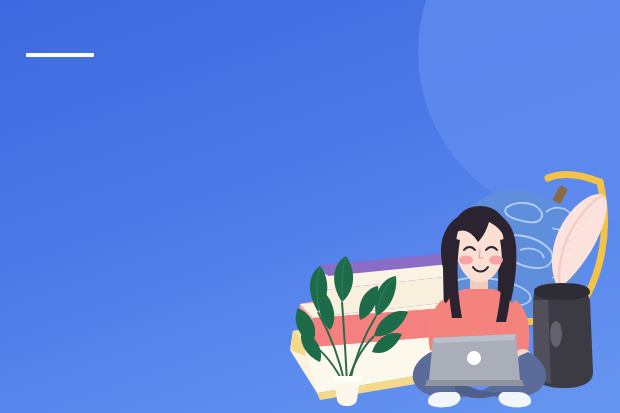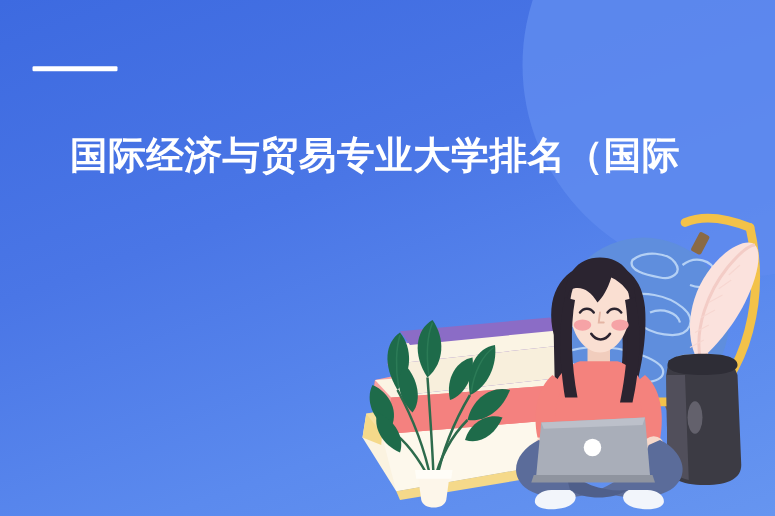--- a/index.html
+++ b/index.html
@@ -62,21 +62,20 @@
 </style>
 </head>
 <body>
 
 <div id="stage">
 
   <div id="bg-circle"></div>
 
   <div id="rule"></div>
 
-  <div id="title">国际经济与贸易专业大学排名（国际</div>
 
   <div id="illustration">
     <svg width="620" height="413" viewBox="0 0 620 413" xmlns="http://www.w3.org/2000/svg">
 
       <g>
 
         <path d="M600 182 C 612 235, 600 300, 556 330" fill="none" stroke="#f3c249" stroke-width="7" stroke-linecap="round"></path>
         <path d="M600 182 C 580 174, 562 172, 548 178" fill="none" stroke="#f3c249" stroke-width="7" stroke-linecap="round"></path>
 
         <rect x="556" y="186" width="9" height="17" rx="2" transform="rotate(28 560 194)" fill="#8a6a44"></rect>

